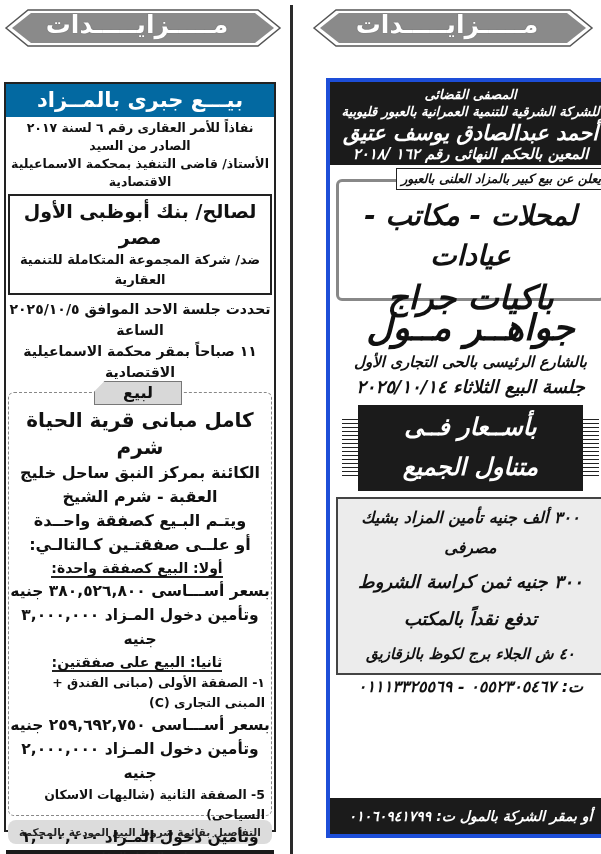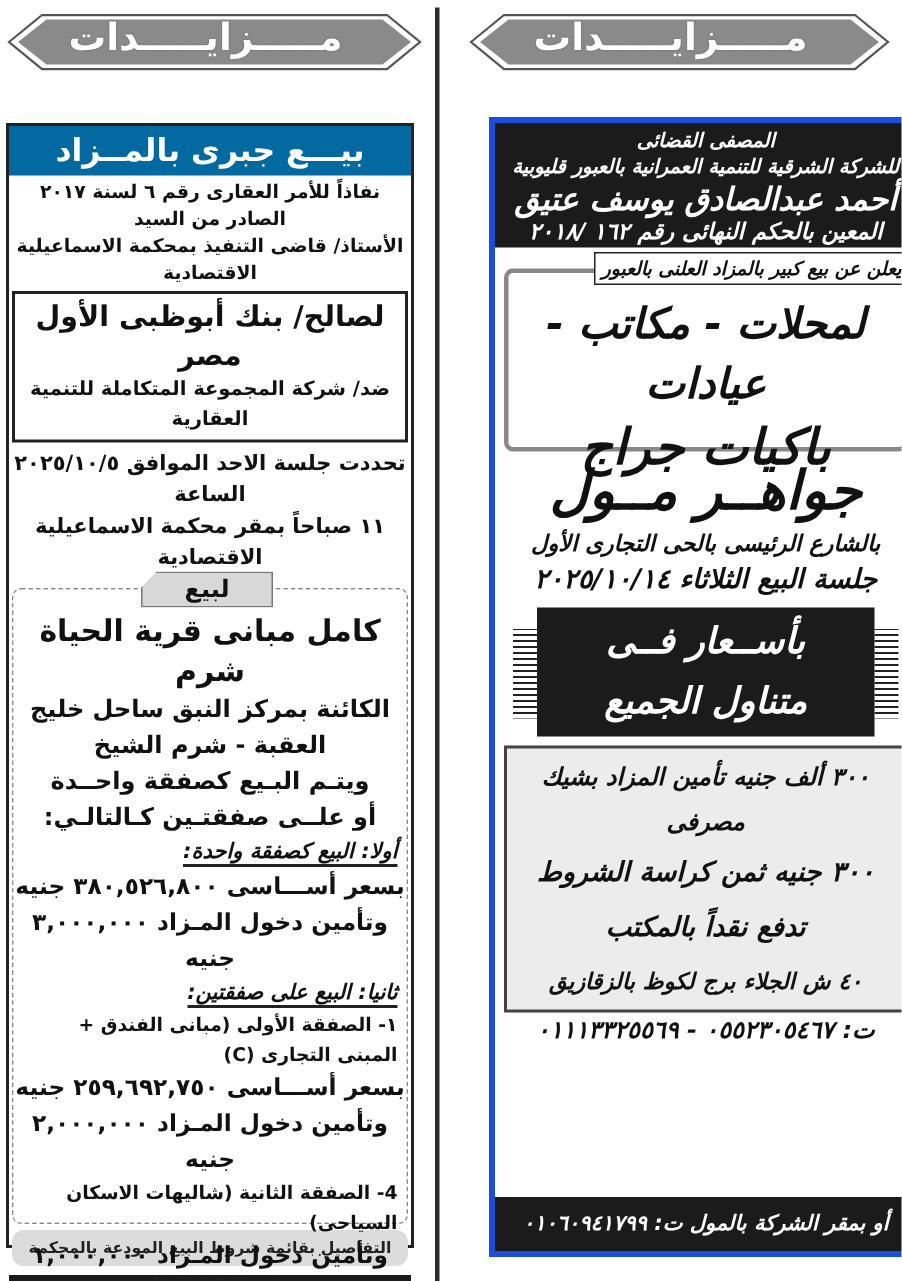--- a/index.html
+++ b/index.html
@@ -25,21 +25,21 @@
   .lad-intro { font-size:12.5px; font-weight:bold; line-height:18px; padding:2px 3px 0 3px; }
   .lad-parties { margin:3px 2px; border:2px solid #222; border-radius:0; padding:2px 0 3px; }
   .lad-parties .p1 { font-size:19px; font-weight:bold; line-height:26px; }
   .lad-parties .p2 { font-size:13px; font-weight:bold; line-height:20px; }
   .lad-session { font-size:14px; font-weight:bold; line-height:21px; padding:1px 3px; }
   .lad-sale { position:relative; margin:8px 2px 0; border:1px dashed #888; border-radius:6px; height:408px; padding-top:14px; }
   .sale-tab { position:absolute; top:-12px; left:85px; width:86px; height:22px; background:#d8d8d8; border:1px solid #777;
               clip-path:polygon(12% 0,100% 0,100% 100%,0 100%,0 45%); font-size:16px; font-weight:bold; line-height:22px; text-align:center; }
   .sale-title { font-size:20px; font-weight:bold; line-height:27px; }
   .sale-sub { font-size:16px; font-weight:bold; line-height:24px; }
-  .sale-heading { font-size:14px; font-weight:bold; line-height:22px; text-align:right; padding-right:6px;font-style:italic; }
+  .sale-heading { font-size:14px; font-weight:bold; line-height:22px; text-align:center; padding-right:6px; }
   .sale-heading span { border-bottom:2px solid #222; }
   .sale-price { font-size:15.5px; font-weight:bold; line-height:24px; }
   .sale-deal { font-size:12.5px; font-weight:bold; line-height:20px; text-align:right; padding-right:6px; }
   .lad-note { margin:4px 2px; background:#dcdcdc; border-radius:8px; font-size:10.5px; font-weight:bold; line-height:24px; height:24px; color:#222; }
   .lad-agent { background:#1b1b1b; color:#fff; font-size:18px; font-weight:bold; height:32px; line-height:32px; margin-top:6px; }
 
   
   .rad { position:absolute; left:24px; top:78px; width:281px; height:752px; border:4px solid #1d4ed8; background:#fff;font-style:italic; }
   .rad-head { background:#1b1b1b; color:#fff; padding:4px 2px 4px; }
   .rad-head .h1 { font-size:13px; font-weight:bold; line-height:17px; }
@@ -105,21 +105,21 @@
       <div class="sale-sub">العقبة - شرم الشيخ</div>
       <div class="sale-sub">ويتـم البـيع كصفقة واحــدة</div>
       <div class="sale-sub">أو علــى صفقتـين كـالتالـي:</div>
       <div class="sale-heading"><span>أولا: البيع كصفقة واحدة:</span></div>
       <div class="sale-price">بسعر أســـاسى ٣٨٠,٥٢٦,٨٠٠ جنيه</div>
       <div class="sale-price">وتأمين دخول المـزاد ٣,٠٠٠,٠٠٠ جنيه</div>
       <div class="sale-heading"><span>ثانيا: البيع على صفقتين:</span></div>
       <div class="sale-deal">١- الصفقة الأولى (مبانى الفندق + المبنى التجارى (C)</div>
       <div class="sale-price">بسعر أســـاسى ٢٥٩,٦٩٢,٧٥٠ جنيه</div>
       <div class="sale-price">وتأمين دخول المـزاد ٢,٠٠٠,٠٠٠ جنيه</div>
-      <div class="sale-deal">4- الصفقة الثانية (شاليهات الاسكان السياحى)</div>
+      <div class="sale-deal">5- الصفقة الثانية (شاليهات الاسكان السياحى)</div>
       <div class="sale-price">وتأمين دخول المـزاد ١,٠٠٠,٠٠٠ جنيه</div>
     </div>
 
     <div class="lad-note rtl">التفاصيل بقائمة شروط البيع المودعة بالمحكمة ولدى الوكيل العقارى</div>
     <div class="lad-agent rtl">محمد عبدالمؤمن مراد الأزهرى</div>
 
   </div>
 </div>
 
 <div class="col col-right">

